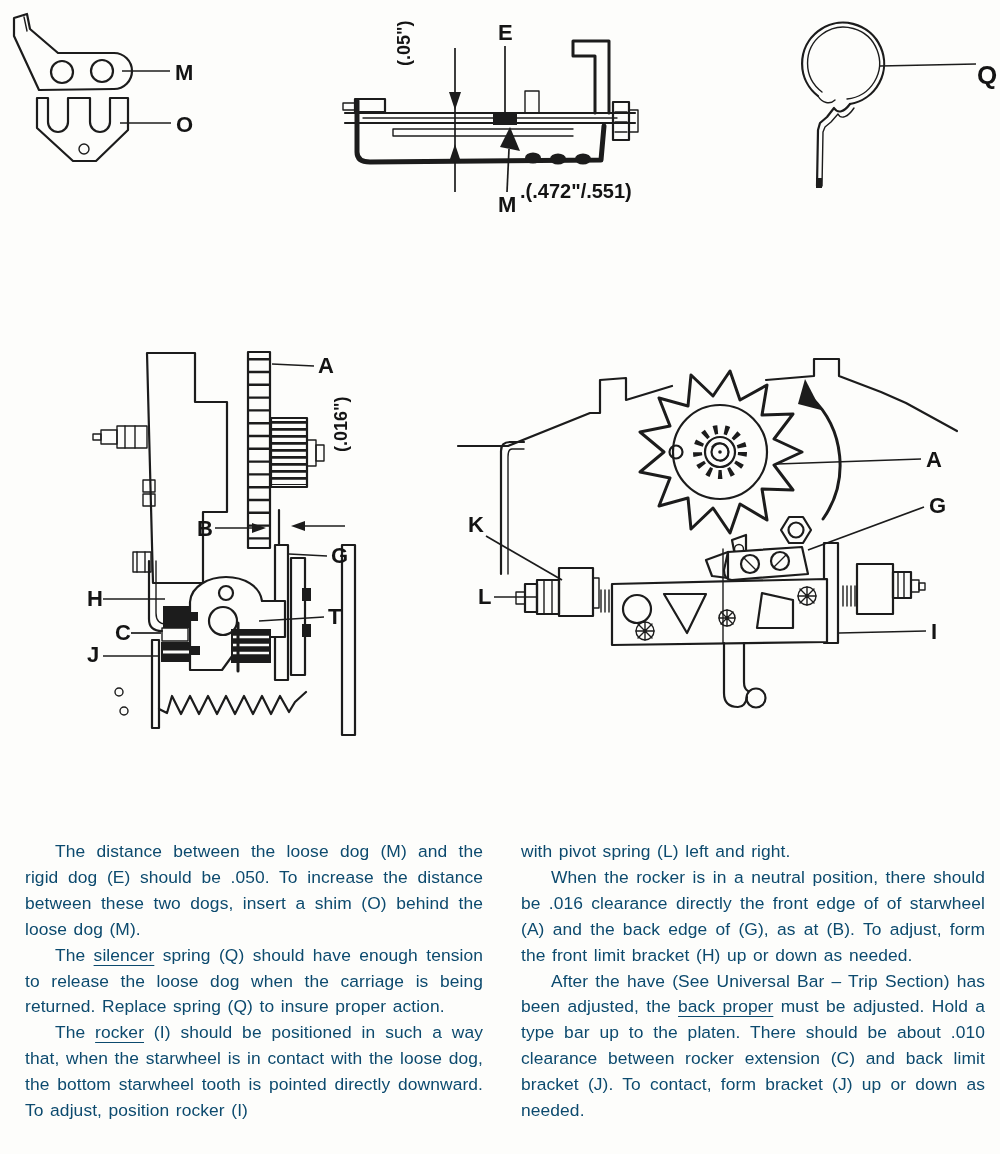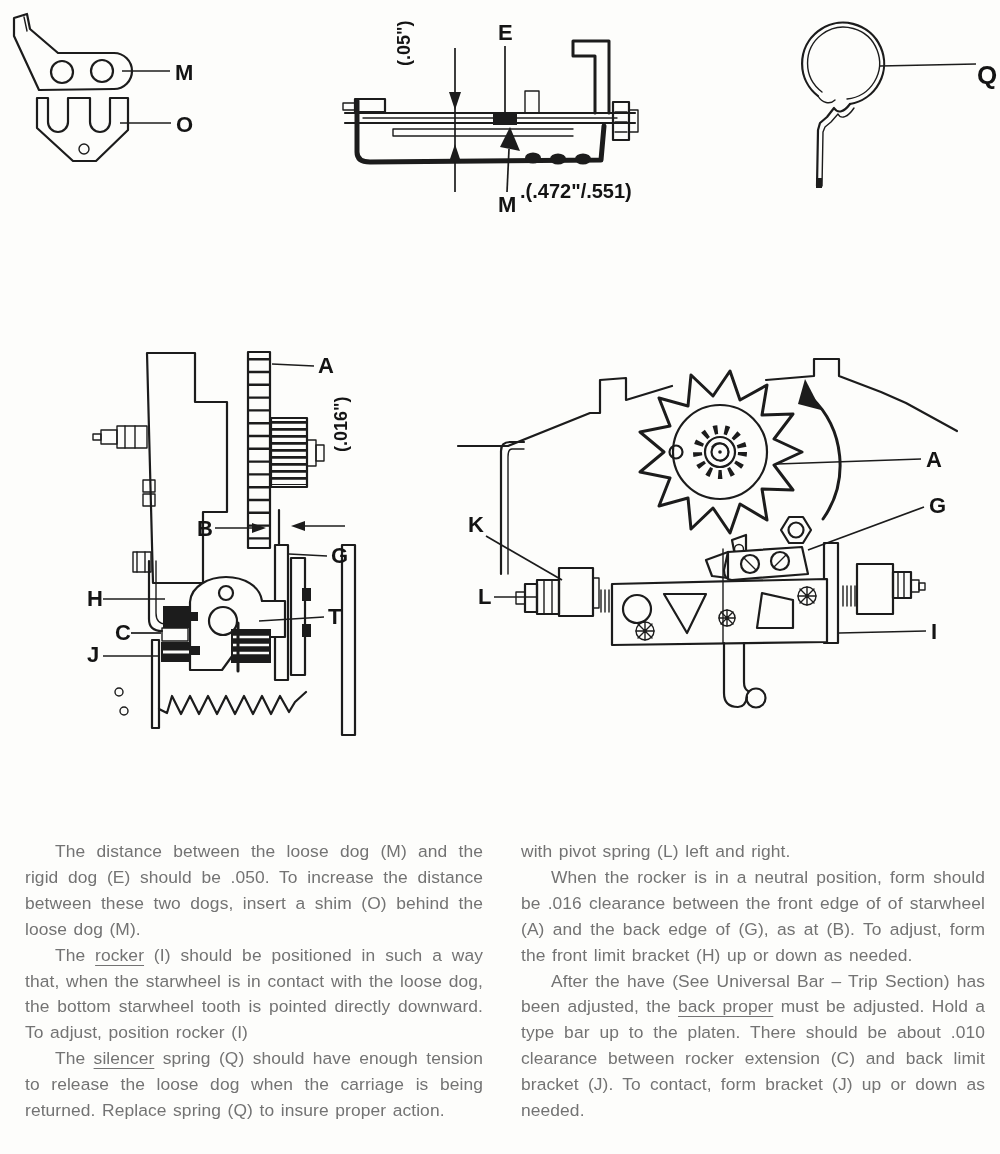--- a/index.html
+++ b/index.html
@@ -8,21 +8,21 @@
   .fig{position:absolute}
   svg{display:block;overflow:visible}
   .s{stroke:#1c1c1c;fill:none;stroke-width:2.2;stroke-linejoin:round;stroke-linecap:round}
   .sw1{stroke-width:1.4}.sw3{stroke-width:3}.sw5{stroke-width:5}
   .f{fill:#1c1c1c;stroke:none}
   .wf{fill:#fdfdfb}
   .lead{stroke:#1c1c1c;stroke-width:1.7;fill:none}
   .lbl{font-family:"Liberation Sans",sans-serif;font-weight:bold;font-size:22px;fill:#141414}
   .lbl-sm{font-family:"Liberation Sans",sans-serif;font-weight:600;font-size:18px;fill:#141414}
   .col{position:absolute;top:839px;font-size:17.4px;line-height:25.9px;text-align:justify;
-       color:#737373;word-spacing:1.6px;letter-spacing:.1px}
+       color:#0c4a6e;word-spacing:1.6px;letter-spacing:.1px}
   .col p{margin:0}
   .col p.ind{text-indent:30px}
   .u{text-decoration:underline;text-underline-offset:3.5px}
   .col-left{left:25px;width:458px}
   .col-right{left:521px;width:464px}
 </style>
 </head>
 <body>
 
 <div class="page">
@@ -270,22 +270,22 @@
     <line class="lead" x1="46" y1="186" x2="122" y2="230"></line>
     <text class="lbl" x="28" y="182">K</text>
     <line class="lead" x1="54" y1="247" x2="96" y2="247"></line>
     <text class="lbl" x="38" y="254">L</text>
     <line class="lead" x1="399" y1="283" x2="486" y2="281"></line>
     <text class="lbl" x="491" y="289">I</text>
   </svg>
 
   <div class="col col-left">
     <p class="ind"><span>The distance between the loose dog (M) and the rigid dog (E) should be .050. To increase the distance between these two dogs, insert a shim (O) behind the loose dog (M).</span></p>
+    <p class="ind"><span>The </span><span class="u">silencer</span><span> spring (Q) should have enough tension to release the loose dog when the carriage is being returned. Replace spring (Q) to insure proper action.</span></p>
     <p class="ind"><span>The </span><span class="u">rocker</span><span> (I) should be positioned in such a way that, when the starwheel is in contact with the loose dog, the bottom starwheel tooth is pointed directly downward. To adjust, position rocker (I)</span></p>
-    <p class="ind"><span>The </span><span class="u">silencer</span><span> spring (Q) should have enough tension to release the loose dog when the carriage is being returned. Replace spring (Q) to insure proper action.</span></p>
   </div>
   <div class="col col-right">
     <p><span>with pivot spring (L) left and right.</span></p>
-    <p class="ind"><span>When the rocker is in a neutral position, form should be .016 clearance between the front edge of of starwheel (A) and the back edge of (G), as at (B). To adjust, form the front limit bracket (H) up or down as needed.</span></p>
+    <p class="ind"><span>When the rocker is in a neutral position, there should be .016 clearance directly the front edge of of starwheel (A) and the back edge of (G), as at (B). To adjust, form the front limit bracket (H) up or down as needed.</span></p>
     <p class="ind"><span>After the have (See Universal Bar – Trip Section) has been adjusted, the </span><span class="u">back proper</span><span> must be adjusted. Hold a type bar up to the platen. There should be about .010 clearance between rocker extension (C) and back limit bracket (J). To contact, form bracket (J) up or down as needed.</span></p>
   </div>
 
 </div>
 
 </body></html>

